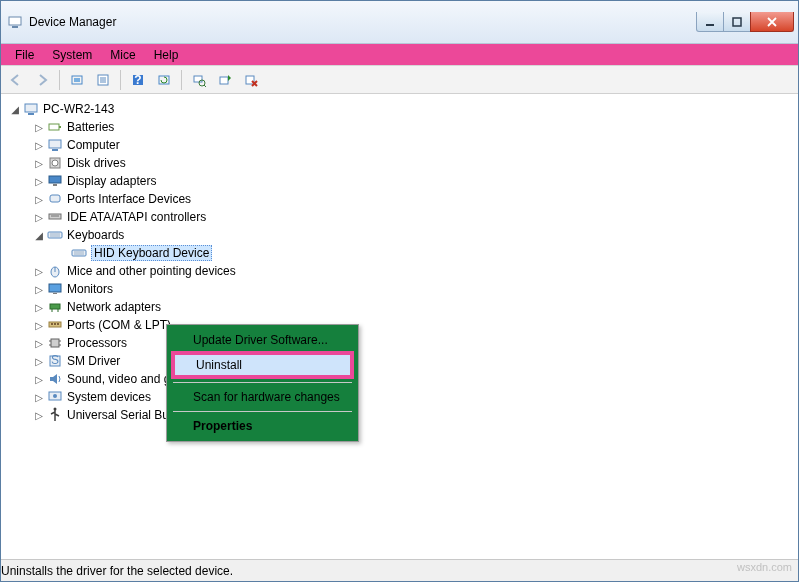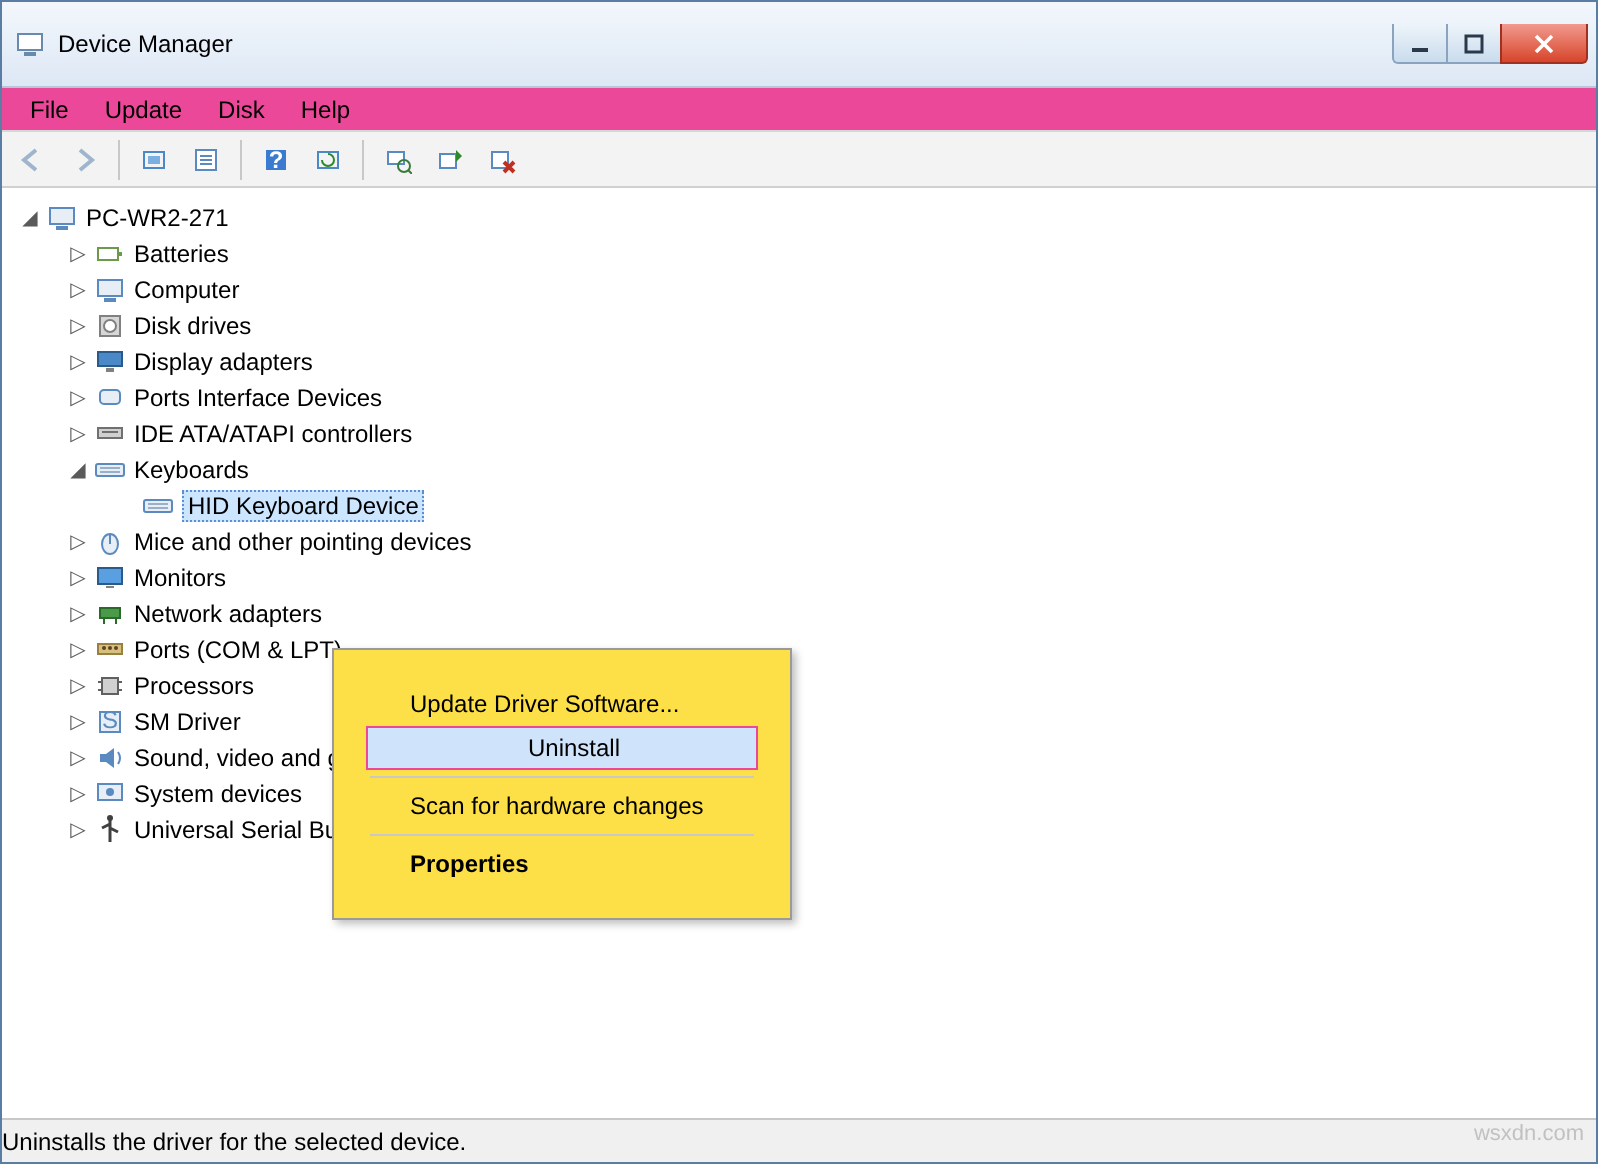--- a/index.html
+++ b/index.html
@@ -24,23 +24,23 @@
 
   .node { display:flex; align-items:center; height:18px; white-space:nowrap; }
   .expander { width:12px; display:flex; align-items:center; justify-content:center; color:#5a5a5a; font-size:10px; margin-right:2px;}
   .node-icon { width:16px; height:16px; margin-right:4px; display:flex; align-items:center; justify-content:center;}
   .node-label { }
   .node.selected .node-label { background:#cde6ff; border:1px dotted #5a8fd6; padding:0 2px; margin:-1px 0; }
   .lvl0 { padding-left: 4px; }
   .lvl1 { padding-left: 28px; }
   .lvl2 { padding-left: 52px; }
 
-  .context-menu { position:absolute; left:165px; top:230px; width:230px; background:#fde047; border:1px solid #9a9a9a; box-shadow:2px 2px 4px rgba(0,0,0,.25); padding:16px; z-index:10; }
+  .context-menu { position:absolute; left:165px; top:230px; width:193px; background:#15803d; border:1px solid #9a9a9a; box-shadow:2px 2px 4px rgba(0,0,0,.25); padding:4px; z-index:10; }
   .cm-item { padding:4px 10px 4px 22px; }
-  .cm-item.hover { background:#cfe4fb; border:1px solid #ec4899; padding:3px 9px 3px 21px;text-align:center; }
+  .cm-item.hover { background:#cfe4fb; border:4px solid #ec4899; padding:3px 9px 3px 21px; }
   .cm-item.bold { font-weight:bold; }
   .cm-sep { height:1px; background:#c8c8c8; margin:3px 2px; }
 
   
   svg { display:block; }
 </style>
 </head>
 <body>
 
 <div class="window">
@@ -67,22 +67,22 @@
       <div class="window-btn close">
           <svg width="12" height="10">
             <path d="M2 1 L10 9 M10 1 L2 9" stroke="#fff" stroke-width="1.8"></path>
           </svg>
         </div>
     </div>
   </div>
 
   <div class="menubar">
     <span class="menu-item">File</span>
-    <span class="menu-item">Update</span>
-    <span class="menu-item">Disk</span>
+    <span class="menu-item">System</span>
+    <span class="menu-item">Mice</span>
     <span class="menu-item">Help</span>
   </div>
 
   <div class="toolbar">
     <div class="tool-btn disabled">
         <svg width="14" height="14">
           <path d="M9 2 L3 7 L9 12" fill="none" stroke="#3a6aa0" stroke-width="2"></path>
         </svg>
       </div>
     <div class="tool-btn disabled">
@@ -142,21 +142,21 @@
 
   <div class="tree-area">
     <div class="node lvl0">
       <span class="expander">◢</span>
       <span class="node-icon">
           <svg width="16" height="16">
             <rect x="2" y="3" width="12" height="8" fill="#e8eef5" stroke="#5a8abf"></rect>
             <rect x="5" y="12" width="6" height="2" fill="#5a8abf"></rect>
           </svg>
         </span>
-      <span class="node-label">PC-WR2-271</span>
+      <span class="node-label">PC-WR2-143</span>
     </div>
     <div id="tree-body">
         <div class="node lvl1">
           <span class="expander">▷</span>
           <span class="node-icon">
             <svg width="16" height="16">
               <rect x="2" y="5" width="10" height="6" fill="#fff" stroke="#6a9a4a"></rect>
               <rect x="12" y="7" width="2" height="2" fill="#6a9a4a"></rect>
             </svg>
           </span>

